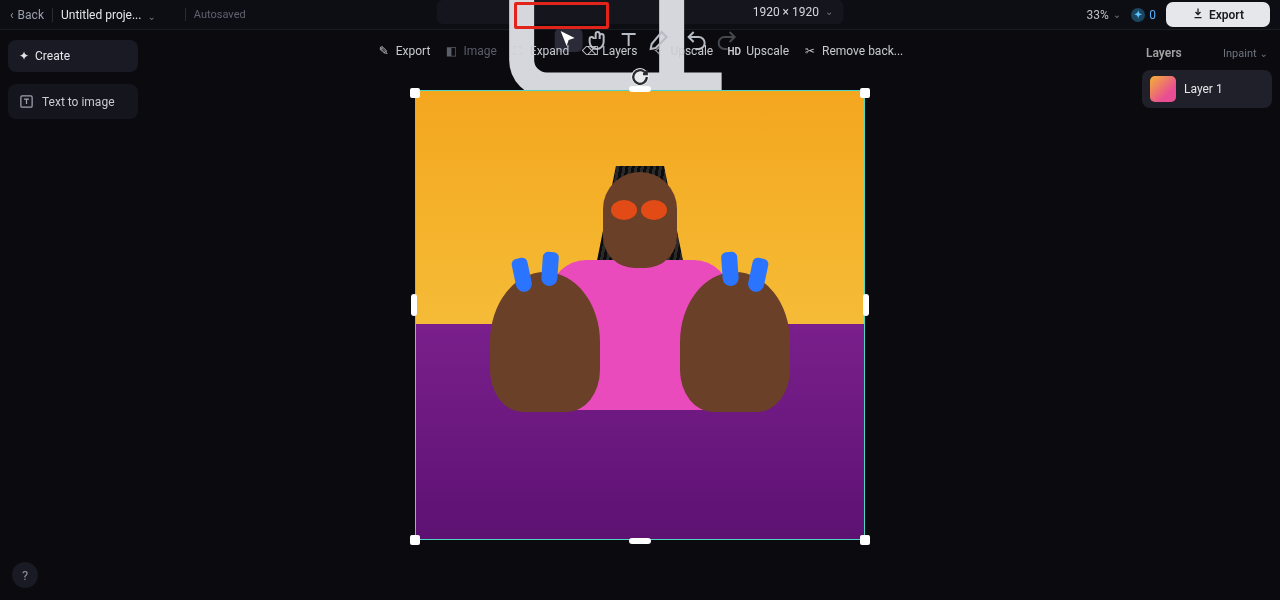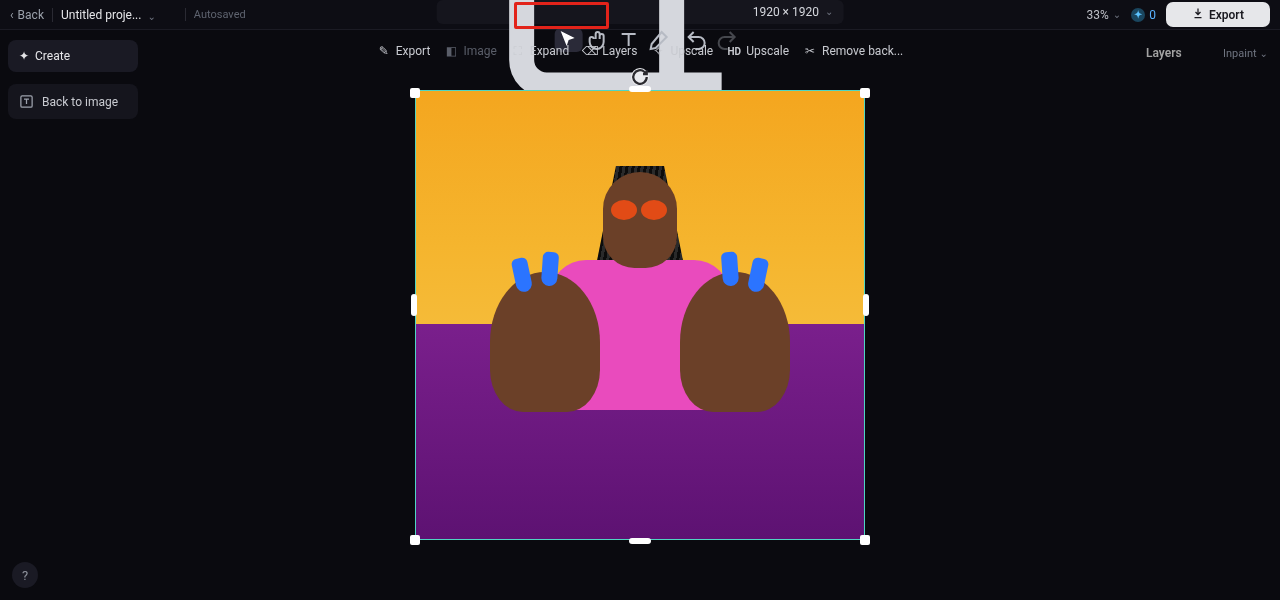--- a/index.html
+++ b/index.html
@@ -194,35 +194,39 @@
     <span>Create</span>
   </div>
   <div class="side-list">
     <div class="side-item">
       <span class="sico">
           <svg viewBox="0 0 24 24" fill="none" stroke="currentColor" stroke-width="2">
             <rect x="3" y="3" width="18" height="18" rx="2"></rect>
             <path d="M8 8h8M12 8v8"></path>
           </svg>
         </span>
-      <span>Back to image</span>
+      <span>Text to image</span>
     </div>
   </div>
 </div>
 <div class="help-btn">
     <span>?</span>
   </div>
 
 <div class="rightpanel">
   <div class="rp-head">
     <span class="t">Layers</span>
     <span class="h">
         <span>Inpaint</span>
         <span class="chev">⌄</span>
       </span>
+  </div>
+  <div class="layer-item">
+    <div class="layer-thumb"></div>
+    <span class="lname">Layer 1</span>
   </div>
 </div>
 
 <div class="canvas-stage">
   <div class="refresh-badge">
       <svg width="11" height="11" viewBox="0 0 24 24" fill="none" stroke="currentColor" stroke-width="3">
         <path d="M21 12a9 9 0 1 1-3-6.7L21 8M21 3v5h-5"></path>
       </svg>
     </div>
   <div class="img-box">

